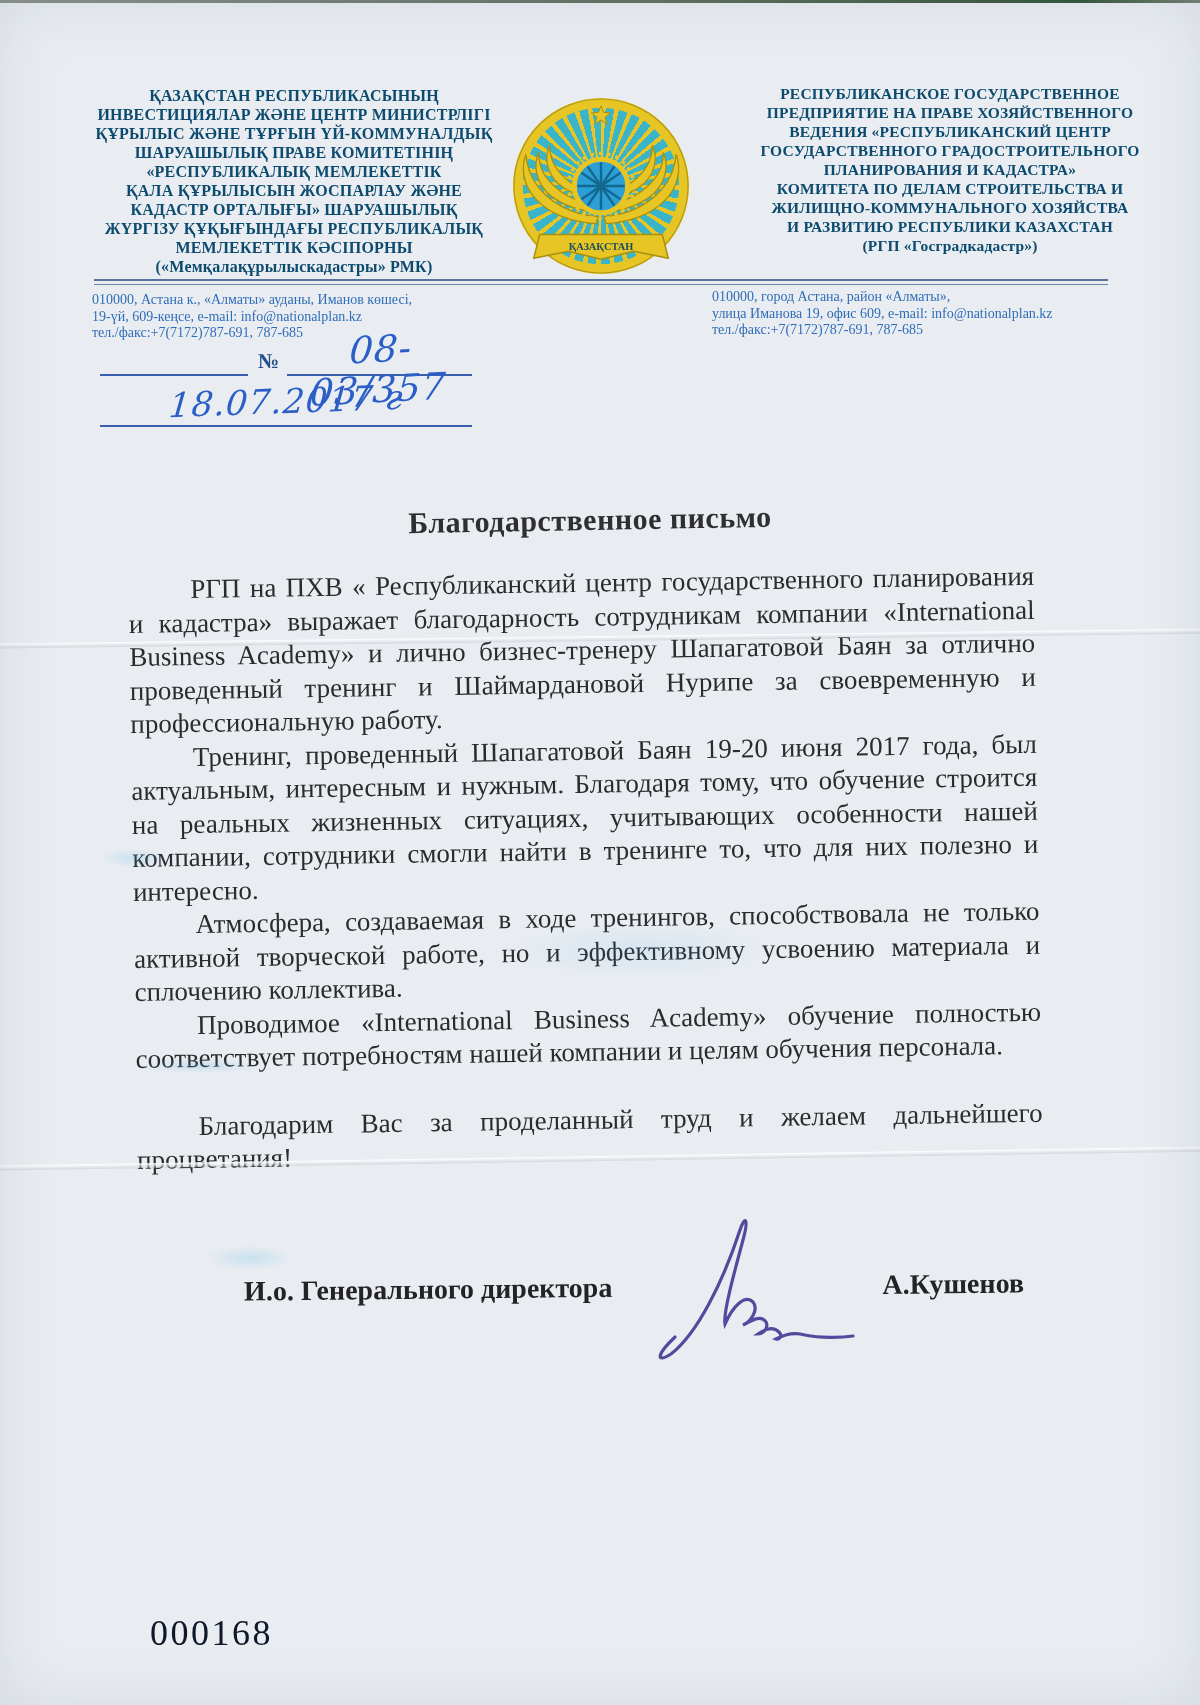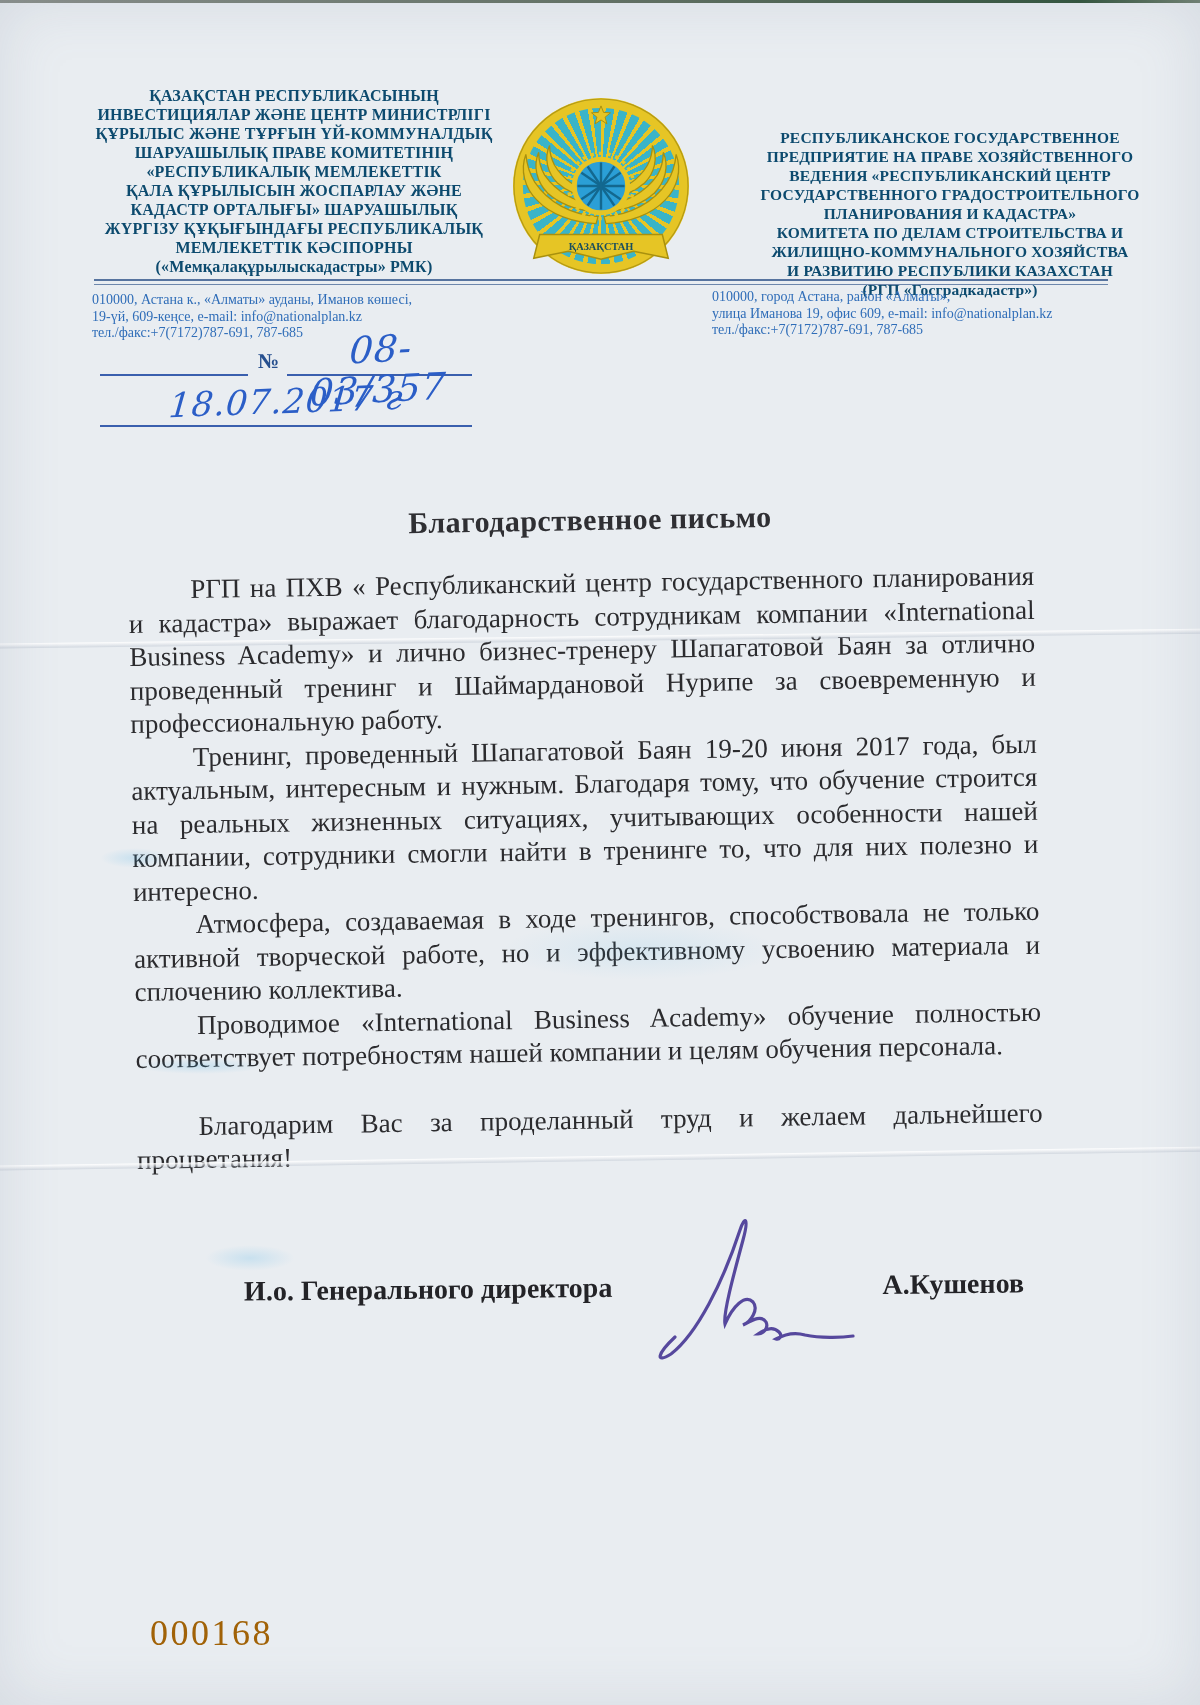--- a/index.html
+++ b/index.html
@@ -13,21 +13,21 @@
     background:linear-gradient(90deg,#8a8f8a,#5d6d5c 55%,#2f5238 90%,#6f7f6e);
   }
   .page-shadow{position:absolute;inset:0;box-shadow:inset 0 0 60px rgba(120,135,155,.18);pointer-events:none;}
 
   
   .org-block{
     position:absolute;color:#0c4a6e;font-weight:bold;text-align:center;
     font-size:16px;line-height:19px;letter-spacing:.2px;
   }
   .org-left{left:92px;top:86px;width:404px;}
-  .org-right{left:733px;top:84px;width:434px;font-size:15.5px;margin-top:44px;}
+  .org-right{left:733px;top:84px;width:434px;font-size:15.5px;}
   .org-line{display:block;}
 
   .emblem{position:absolute;left:512px;top:96px;width:178px;height:182px;}
   .emblem-rays{
     position:absolute;left:7px;top:7px;width:164px;height:164px;border-radius:50%;
     background:repeating-conic-gradient(#e6c525 0deg 3.5deg,#3ab4c8 3.5deg 10deg);
   }
   .emblem-svg{position:absolute;left:0;top:0;width:178px;height:180px;}
 
   .rule-double{
@@ -76,21 +76,21 @@
     position:absolute;left:128px;top:1272px;width:920px;
     display:flex;justify-content:space-between;align-items:flex-start;
     transform:rotate(-0.6deg);
   }
   .sign-position{font-size:28px;font-weight:bold;color:#232327;margin-left:116px;}
   .sign-name{font-size:28px;font-weight:bold;color:#232327;margin-right:24px;}
   .sign-autograph{position:absolute;left:645px;top:1182px;width:235px;height:195px;}
 
   .form-number{
     position:absolute;left:150px;top:1612px;
-    font-size:36px;color:#a16207;letter-spacing:2.5px;
+    font-size:36px;color:#0f172a;letter-spacing:2.5px;
   }
 
   
   .crease{position:absolute;left:-20px;width:1260px;height:5px;pointer-events:none;
     background:linear-gradient(to bottom,rgba(255,255,255,.95),rgba(150,162,180,.28));}
   .crease-1{top:636px;transform:rotate(-0.7deg);}
   .crease-2{top:1156px;transform:rotate(-0.9deg);}
   .smudge{position:absolute;border-radius:50%;pointer-events:none;
     background:radial-gradient(ellipse at center,rgba(70,175,230,.20),rgba(70,175,230,0) 70%);}
   .smudge-a{left:100px;top:848px;width:70px;height:20px;}

